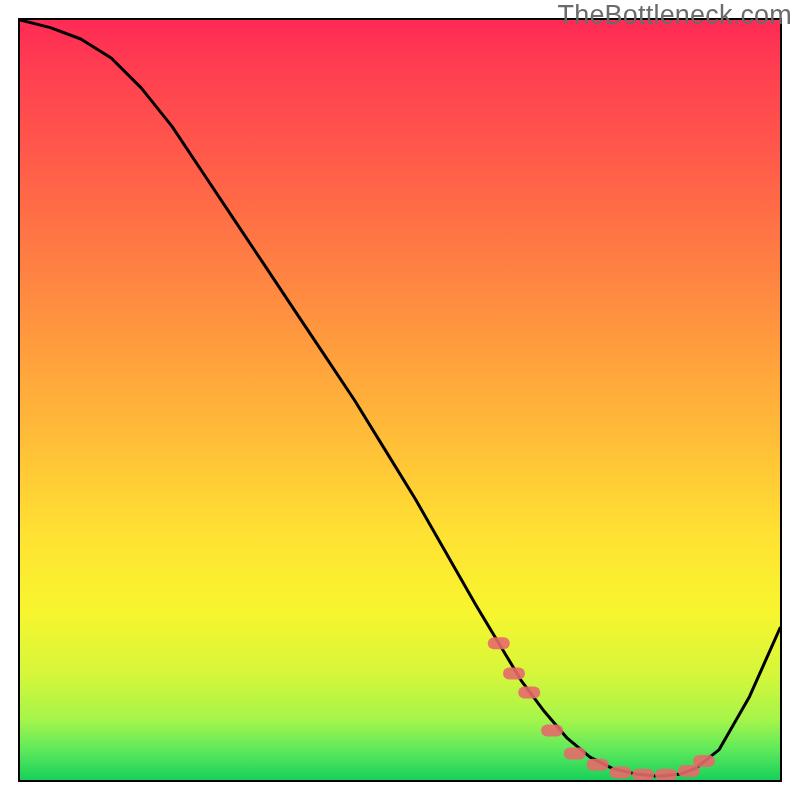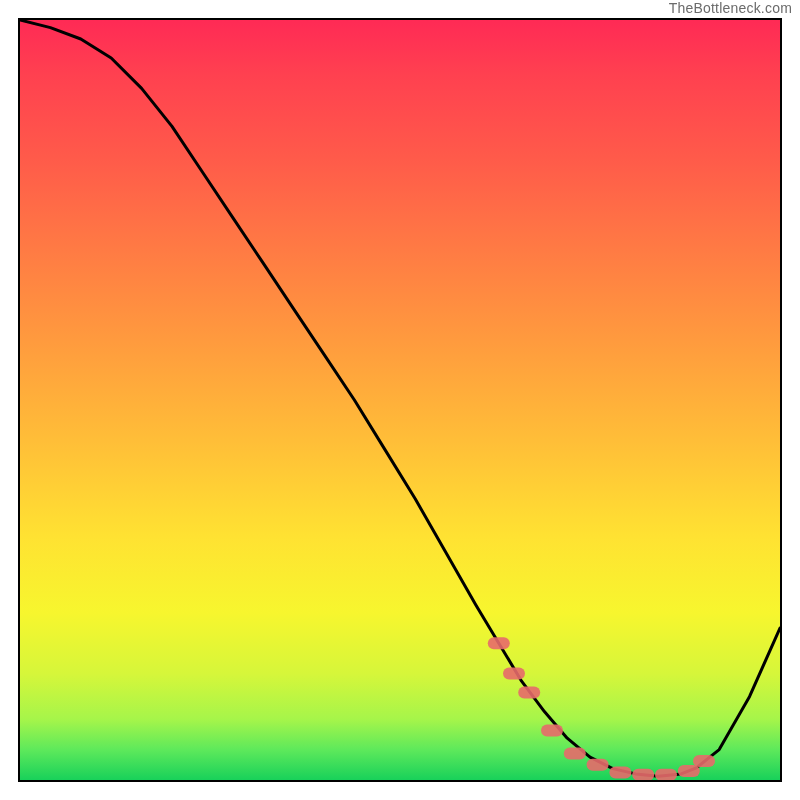--- a/index.html
+++ b/index.html
@@ -50,21 +50,21 @@
     position: absolute;
     inset: 0;
     width: 100%;
     height: 100%;
   }
   .watermark {
     position: absolute;
     top: 0px;
     right: 8px;
     color: #6b6b6b;
-    font-size: 14px;
+    font-size: 27px;
     font-weight: 500;
     letter-spacing: 0.2px;
     user-select: none;
   }
 </style>
 </head>
 <body>
 
 <div class="stage">
 

